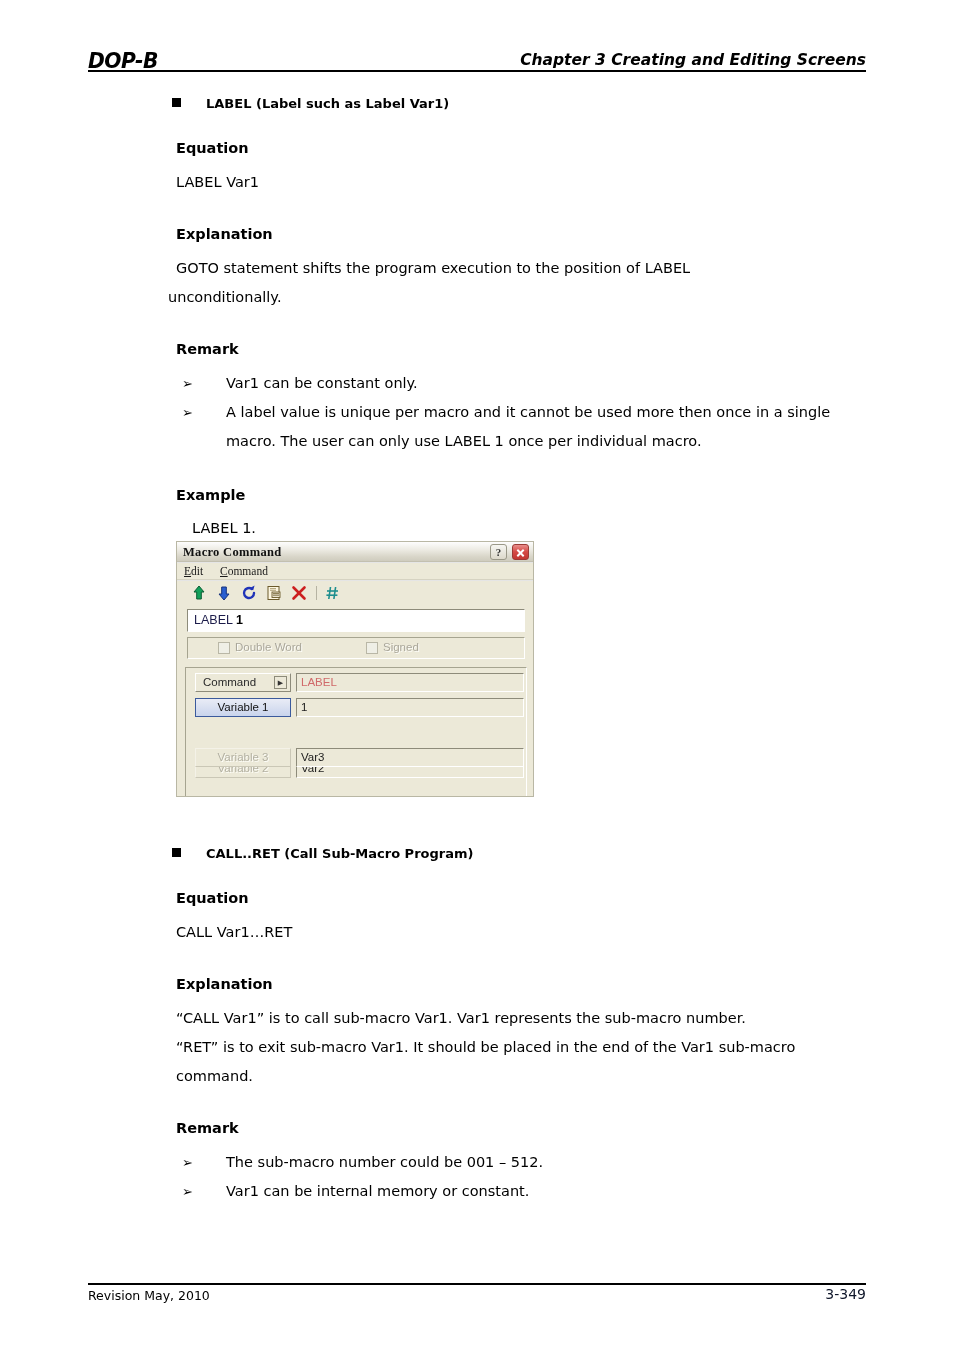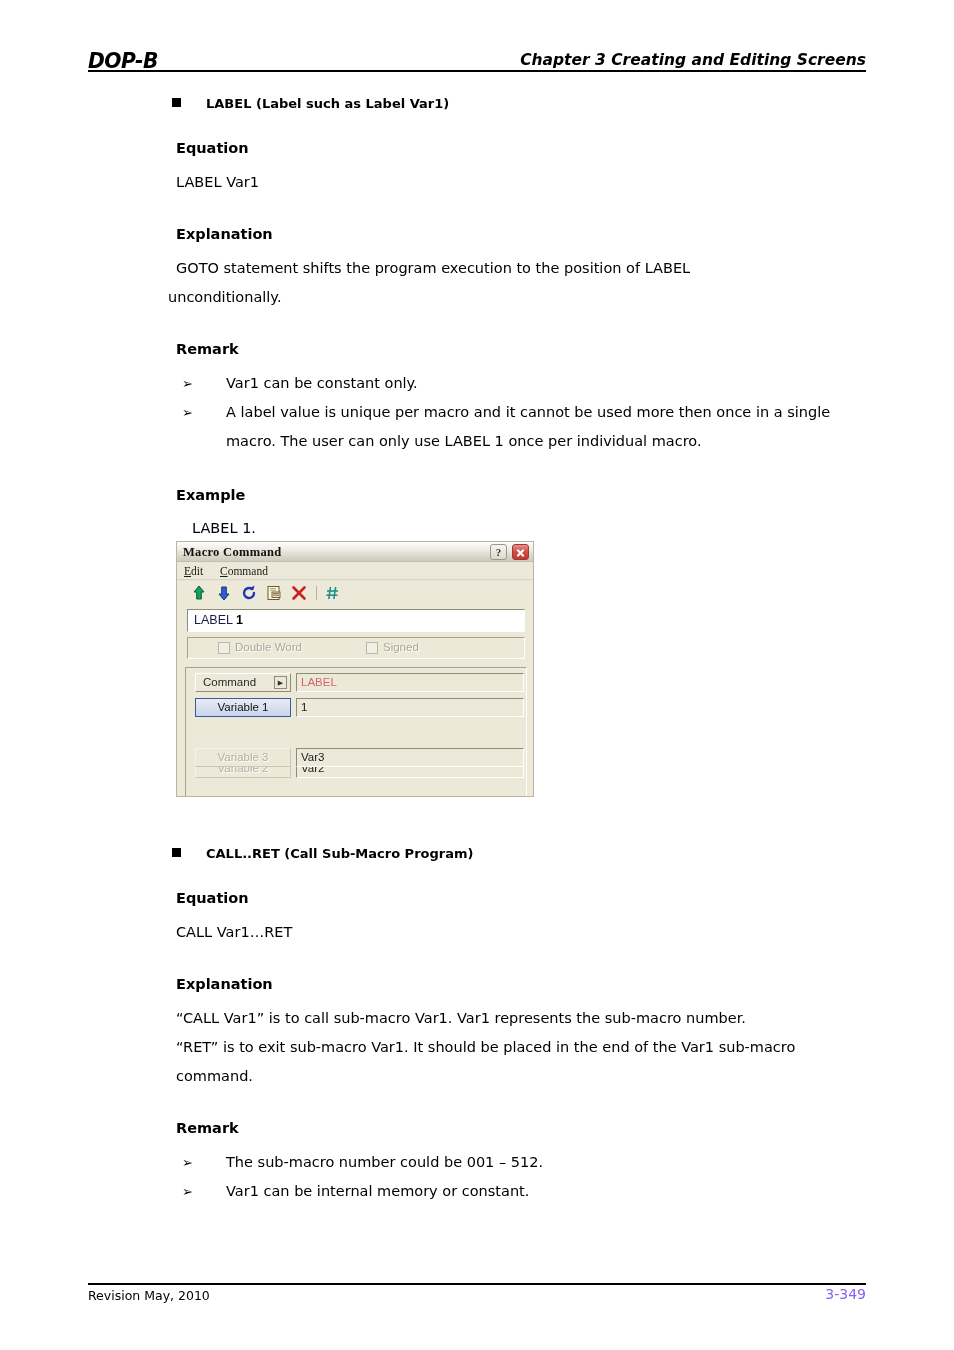--- a/index.html
+++ b/index.html
@@ -136,21 +136,21 @@
     font-family: "DejaVu Sans", sans-serif;
     font-size: 12.5px;
     color: #000;
   }
   .footer-right {
     position: absolute;
     right: 88px;
     top: 1286px;
     font-family: "DejaVu Sans", sans-serif;
     font-size: 14px;
-    color: #8b5cf6;
+    color: #0f172a;
   }
 
   
   .dialog {
     position: absolute;
     left: 176px;
     top: 541px;
     width: 358px;
     height: 256px;
     background: #e5e5e5;

